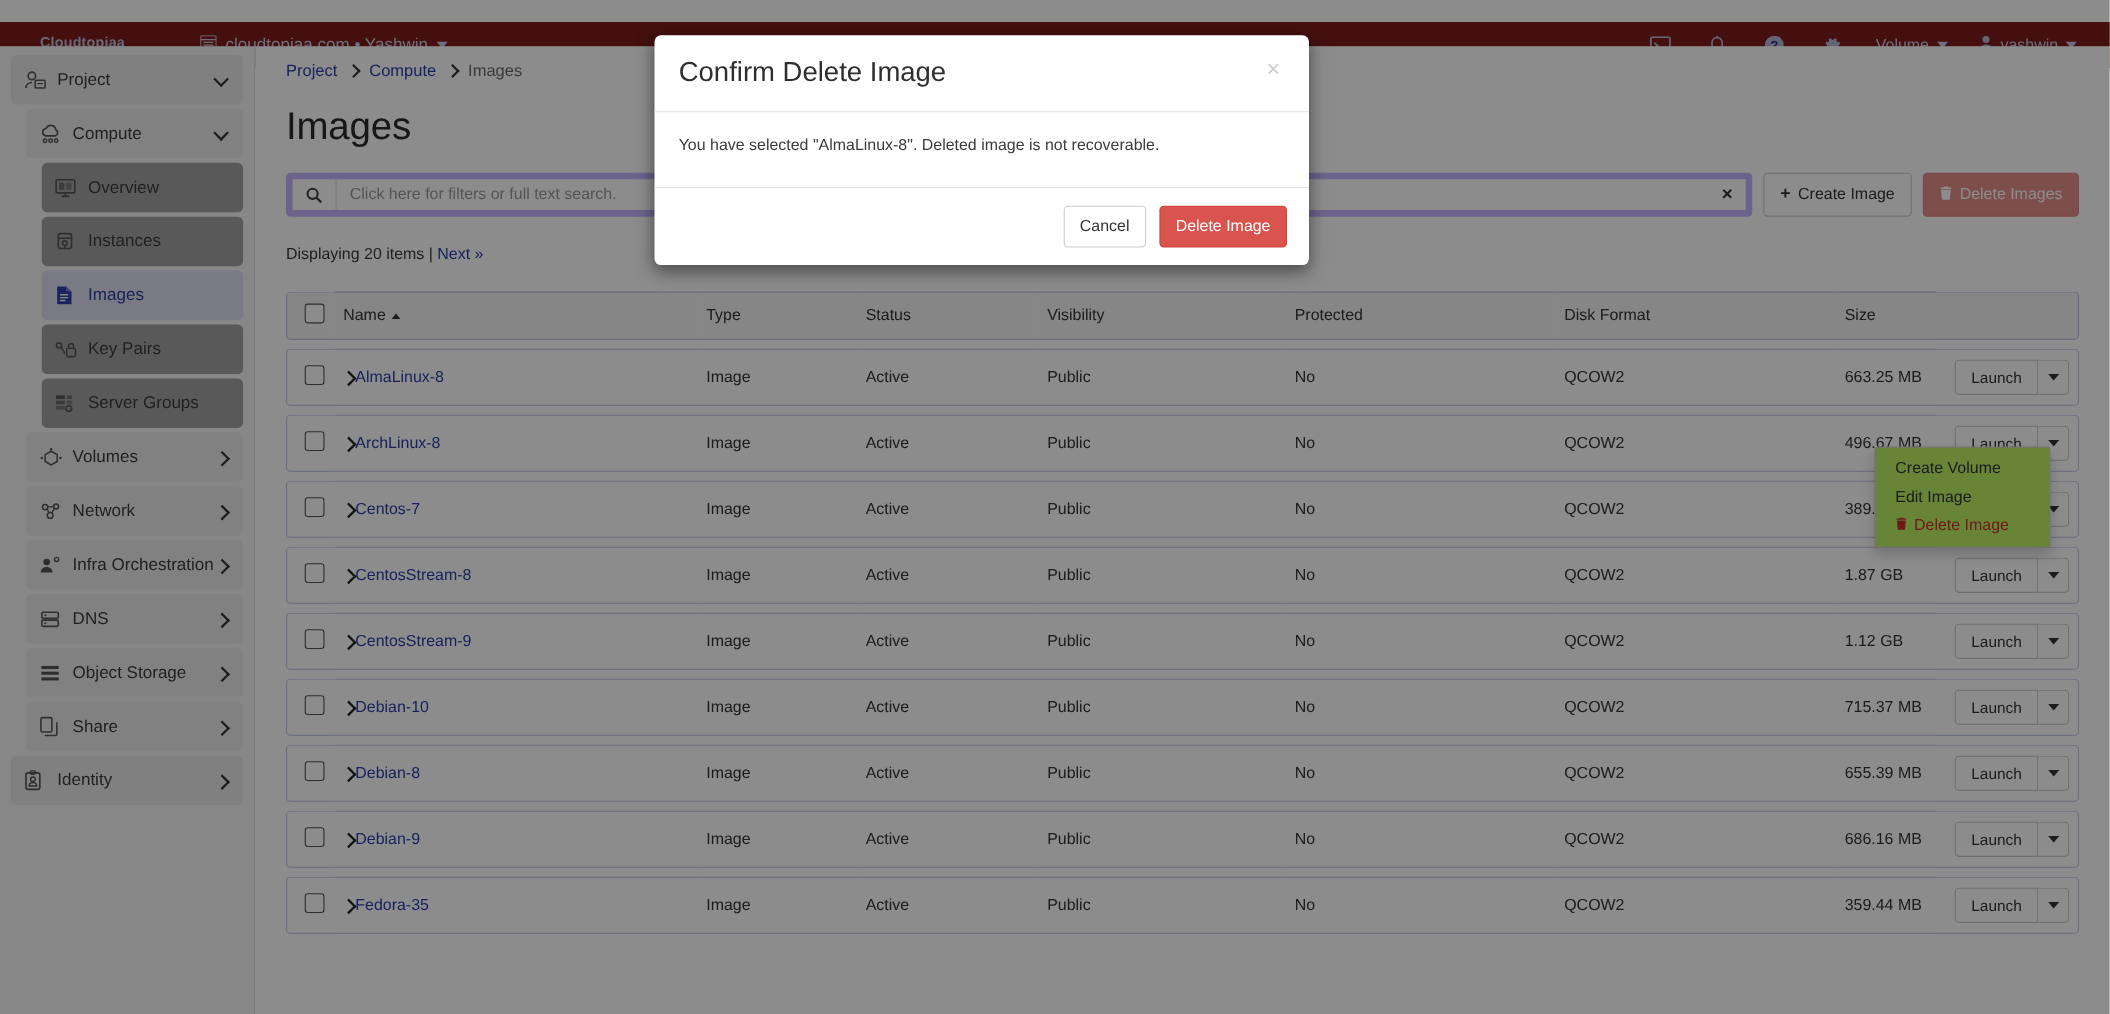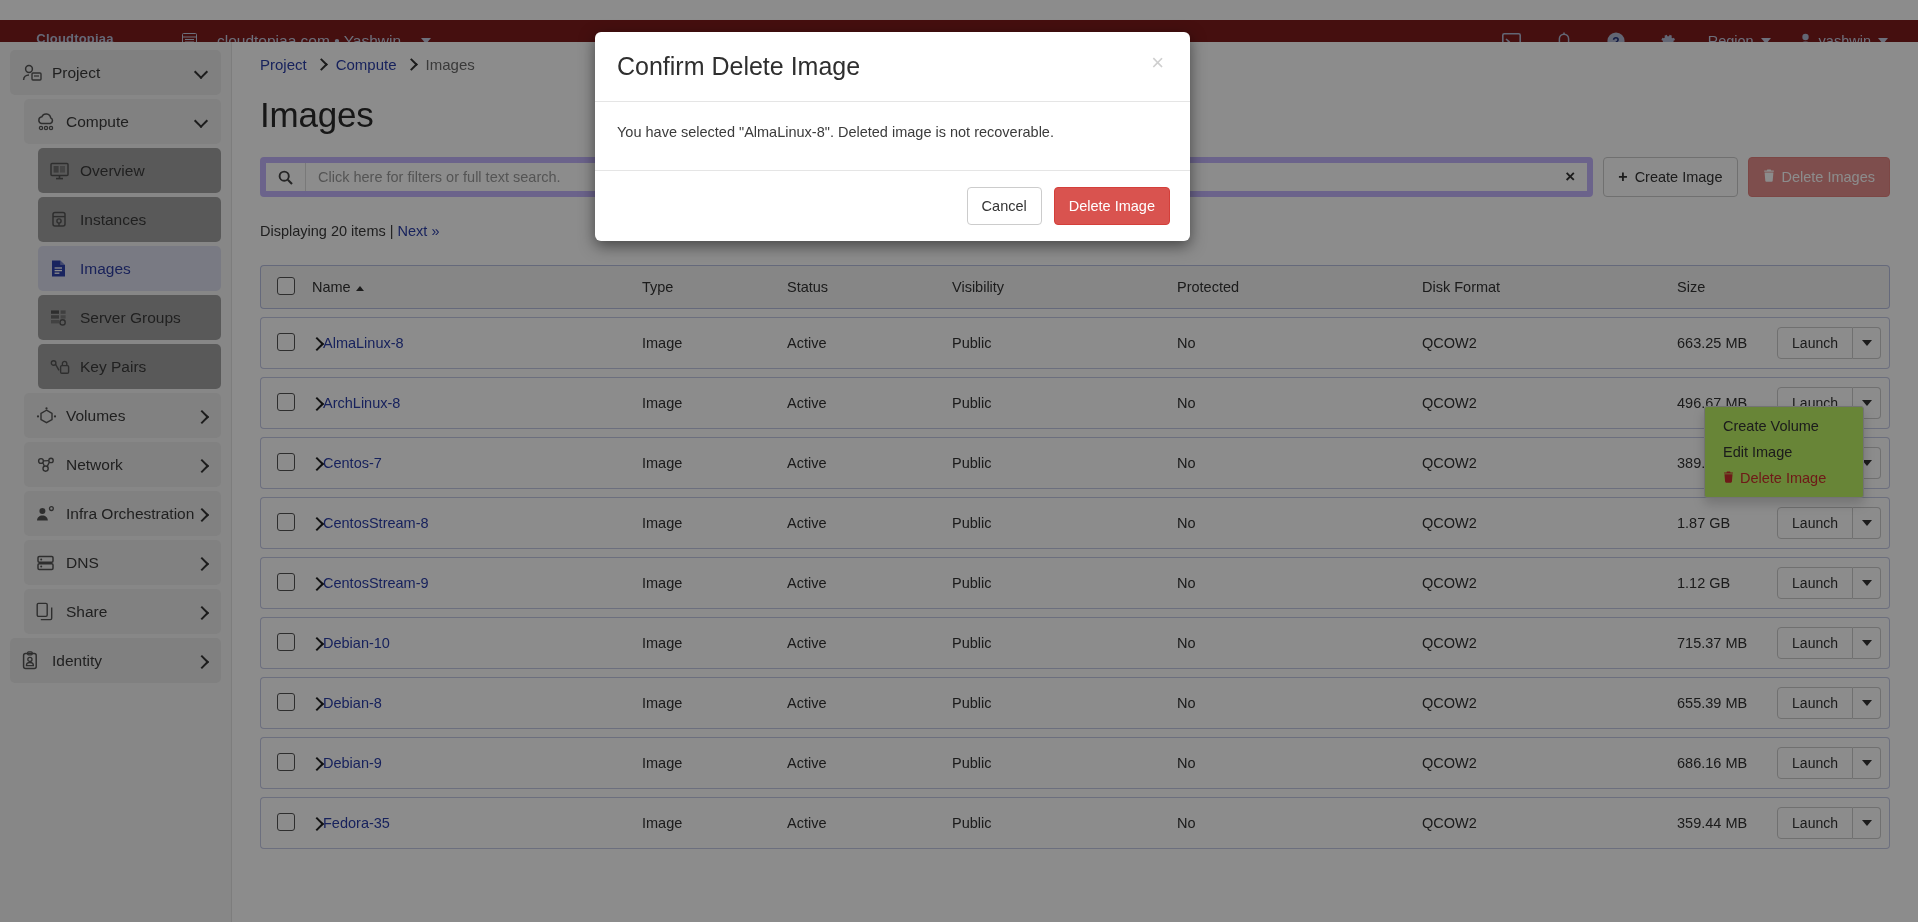--- a/index.html
+++ b/index.html
@@ -36,21 +36,21 @@
   .brand {
     width: 150px; display: flex; align-items: center;
     justify-content: center; height: 42px;
   }
   .brand-logo {
     font-size: 13px; font-weight: bold; letter-spacing: .2px;
     color: #b9c0da; line-height: 1.05; text-align: center;
   }
   .brand-logo .tag { display:block; font-size: 5px; font-weight: normal; opacity:.7; }
   .nav-project {
-    margin-left: 32px; display: flex; align-items: center; gap: 20px;
+    margin-left: 32px; display: flex; align-items: center; gap: 8px;
     font-size: 15.5px; color: #c6cce2;
   }
   .nav-right {
     margin-left: auto; display: flex; align-items: center; gap: 0px;
     padding-right: 16px;
   }
   .nav-right .nicon {
     width: 52px; height: 42px; display: flex; align-items: center;
     justify-content: center; color: #b3bad4;
   }
@@ -321,21 +321,21 @@
             <text x="10" y="14.6" font-size="12" font-weight="bold" text-anchor="middle" fill="#22317c" font-family="Liberation Sans, sans-serif">?</text>
           </svg>
       </div>
       <div class="nicon">
         <svg width="19" height="19" viewBox="0 0 19 19">
             <path fill="#b3bad4" d="M9.5 6.1a3.4 3.4 0 1 0 0 6.8 3.4 3.4 0 0 0 0-6.8zm0 5a1.6 1.6 0 1 1 0-3.2 1.6 1.6 0 0 1 0 3.2z"></path>
             <path fill="#b3bad4" d="M17 10.9l-1.5-.6a6.3 6.3 0 0 0 0-1.6l1.5-.6-1-2.4-1.5.6a6.3 6.3 0 0 0-1.1-1.1l.6-1.5-2.4-1-.6 1.5a6.3 6.3 0 0 0-1.6 0L8.8 2.7l-2.4 1 .6 1.5a6.3 6.3 0 0 0-1.1 1.1l-1.5-.6-1 2.4 1.5.6a6.3 6.3 0 0 0 0 1.6l-1.5.6 1 2.4 1.5-.6a6.3 6.3 0 0 0 1.1 1.1l-.6 1.5 2.4 1 .6-1.5a6.3 6.3 0 0 0 1.6 0l.6 1.5 2.4-1-.6-1.5a6.3 6.3 0 0 0 1.1-1.1l1.5.6 1-2.4z"></path>
           </svg>
       </div>
       <div class="ntext">
-        <span>Region</span>
+        <span>Volume</span>
         <span class="caret-down"></span>
       </div>
       <div class="ntext">
         <span>
           <svg width="13" height="14" viewBox="0 0 13 14">
               <circle cx="6.5" cy="4" r="3.2" fill="#b3bad4"></circle>
               <path d="M0.8 13.4c0-3.1 2.6-5 5.7-5s5.7 1.9 5.7 5z" fill="#b3bad4"></path>
             </svg>
         </span>
         <span>yashwin</span>
@@ -396,45 +396,45 @@
         <span class="sicon">
           <svg width="17" height="19" viewBox="0 0 17 19">
             <path d="M2 1.4h8.2L15 6.1v11.5H2z" fill="currentColor"></path>
             <path d="M10.2 1.4V6.1H15" fill="#fff" opacity=".35"></path>
             <line x1="4.6" y1="9" x2="12" y2="9" stroke="#fff" stroke-width="1.3"></line>
             <line x1="4.6" y1="11.6" x2="12" y2="11.6" stroke="#fff" stroke-width="1.3"></line>
             <line x1="4.6" y1="14.2" x2="9.4" y2="14.2" stroke="#fff" stroke-width="1.3"></line>
           </svg>
         </span>
         <span class="slabel">Images</span>
+      </div>
+      <div class="side-item level2">
+        <span class="sicon">
+          <svg width="21" height="18" viewBox="0 0 21 18">
+            <circle cx="3.6" cy="5" r="2.3" fill="none" stroke="currentColor" stroke-width="1.4"></circle>
+            <line x1="5.6" y1="6.3" x2="9" y2="12.4" stroke="currentColor" stroke-width="1.4"></line>
+            <rect x="10.6" y="7.6" width="8" height="7.6" rx="1.2" fill="none" stroke="currentColor" stroke-width="1.4"></rect>
+            <path d="M12.4 7.6V5.6a2.2 2.2 0 0 1 4.4 0v2" fill="none" stroke="currentColor" stroke-width="1.4"></path>
+          </svg>
+        </span>
+        <span class="slabel">Key Pairs</span>
       </div>
       <div class="side-item level2">
         <span class="sicon">
           <svg width="20" height="18" viewBox="0 0 20 18">
             <rect x="1" y="1.4" width="8" height="3.4" fill="currentColor"></rect>
             <rect x="1" y="6.2" width="8" height="3.4" fill="currentColor" opacity=".75"></rect>
             <rect x="10.6" y="1.4" width="5" height="3.4" fill="currentColor" opacity=".6"></rect>
             <rect x="10.6" y="6.2" width="5" height="3.4" fill="currentColor" opacity=".5"></rect>
             <circle cx="12.6" cy="13.4" r="2.6" fill="none" stroke="currentColor" stroke-width="1.4"></circle>
             <rect x="1" y="11" width="8" height="3.4" fill="currentColor" opacity=".55"></rect>
           </svg>
         </span>
         <span class="slabel">Server Groups</span>
       </div>
-      <div class="side-item level2">
-        <span class="sicon">
-          <svg width="21" height="18" viewBox="0 0 21 18">
-            <circle cx="3.6" cy="5" r="2.3" fill="none" stroke="currentColor" stroke-width="1.4"></circle>
-            <line x1="5.6" y1="6.3" x2="9" y2="12.4" stroke="currentColor" stroke-width="1.4"></line>
-            <rect x="10.6" y="7.6" width="8" height="7.6" rx="1.2" fill="none" stroke="currentColor" stroke-width="1.4"></rect>
-            <path d="M12.4 7.6V5.6a2.2 2.2 0 0 1 4.4 0v2" fill="none" stroke="currentColor" stroke-width="1.4"></path>
-          </svg>
-        </span>
-        <span class="slabel">Key Pairs</span>
-      </div>
       <div class="side-item level1">
         <span class="sicon">
           <svg width="21" height="18" viewBox="0 0 21 18">
             <path d="M10.5 3.2 16 6.3v6.2l-5.5 3.1-5.5-3.1V6.3z" fill="none" stroke="currentColor" stroke-width="1.4"></path>
             <circle cx="2" cy="9.4" r="1.1" fill="currentColor"></circle>
             <circle cx="19" cy="9.4" r="1.1" fill="currentColor"></circle>
             <circle cx="10.5" cy="1.4" r="1.1" fill="currentColor"></circle>
           </svg>
         </span>
         <span class="slabel">Volumes</span>
@@ -468,20 +468,31 @@
       <div class="side-item level1">
         <span class="sicon">
           <svg width="19" height="18" viewBox="0 0 19 18">
             <rect x="2" y="2.6" width="15" height="5.6" rx="1.2" fill="none" stroke="currentColor" stroke-width="1.5"></rect>
             <rect x="2" y="9.8" width="15" height="5.6" rx="1.2" fill="none" stroke="currentColor" stroke-width="1.5"></rect>
             <circle cx="5.2" cy="5.4" r="1" fill="currentColor"></circle>
             <circle cx="5.2" cy="12.6" r="1" fill="currentColor"></circle>
           </svg>
         </span>
         <span class="slabel">DNS</span>
+        <span class="chev"></span>
+      </div>
+      <div class="side-item level1">
+        <span class="sicon">
+          <svg width="19" height="16" viewBox="0 0 19 16">
+            <rect x="1.6" y="1.4" width="15.8" height="2.8" fill="currentColor"></rect>
+            <rect x="1.6" y="6.6" width="15.8" height="2.8" fill="currentColor"></rect>
+            <rect x="1.6" y="11.8" width="15.8" height="2.8" fill="currentColor"></rect>
+          </svg>
+        </span>
+        <span class="slabel">Object Storage</span>
         <span class="chev"></span>
       </div>
       <div class="side-item level1">
         <span class="sicon">
           <svg width="18" height="19" viewBox="0 0 18 19">
             <rect x="1.2" y="1.4" width="10" height="13" rx="1.3" fill="none" stroke="currentColor" stroke-width="1.4"></rect>
             <path d="M4.8 17.6h9.6a1.3 1.3 0 0 0 1.3-1.3V5.6" fill="none" stroke="currentColor" stroke-width="1.4"></path>
           </svg>
         </span>
         <span class="slabel">Share</span>

